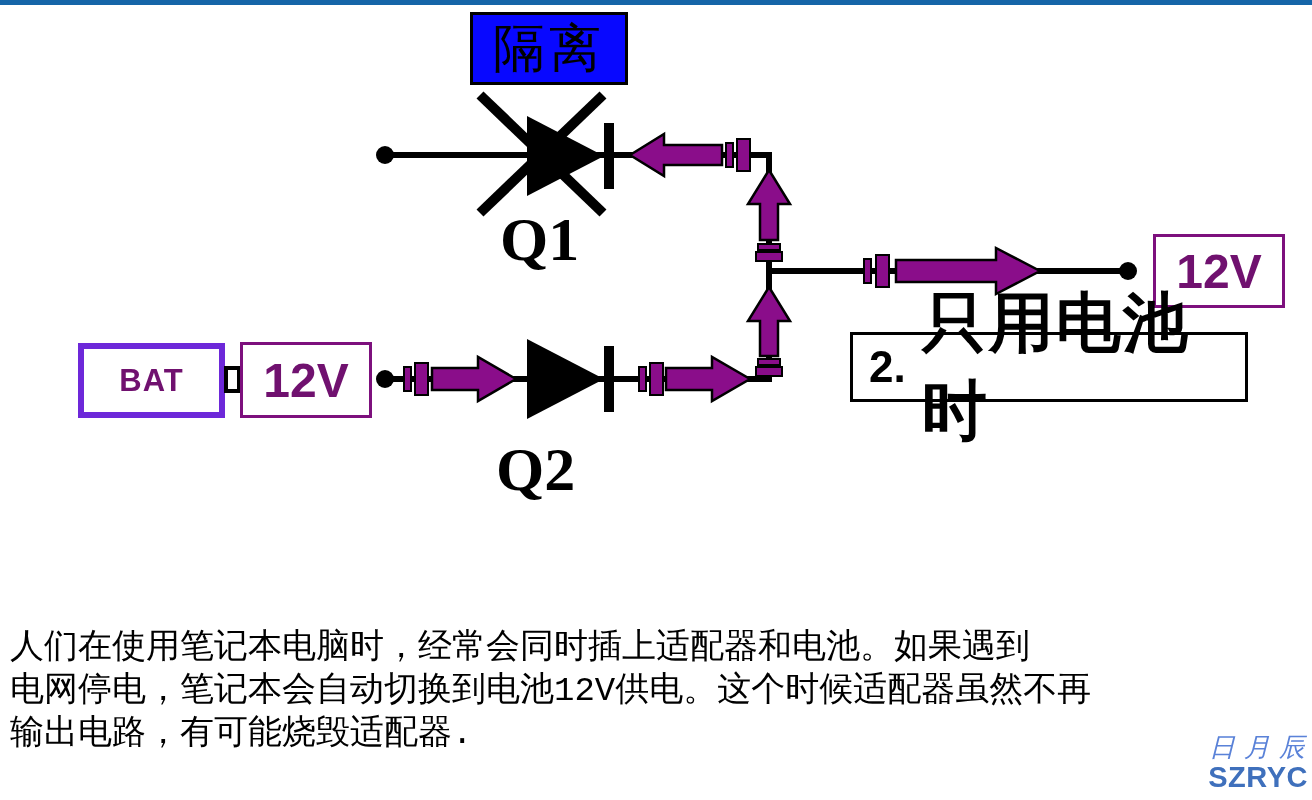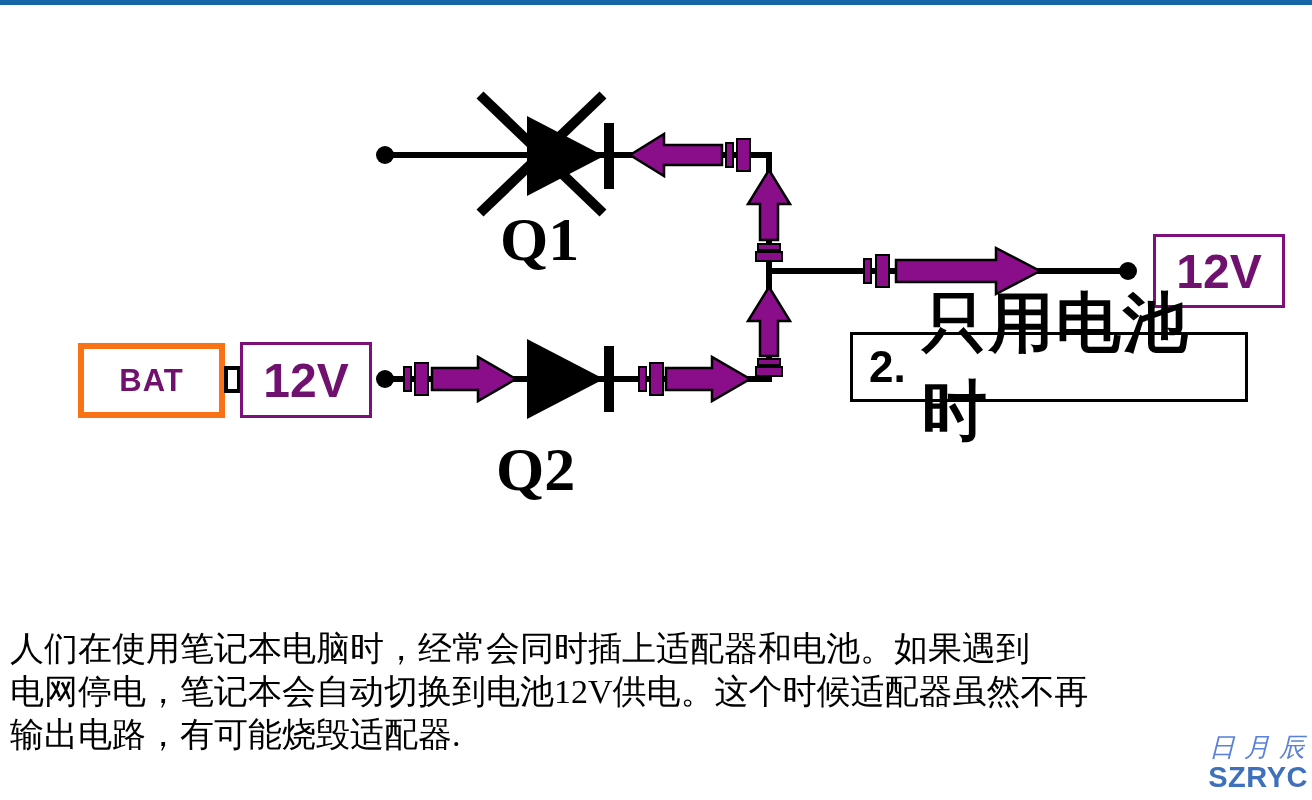--- a/index.html
+++ b/index.html
@@ -22,38 +22,38 @@
   .blk{fill:var(--wire-black);}
   .xline{stroke:var(--wire-black);stroke-width:10;}
   .ar{fill:var(--arrow-purple);stroke:#000;stroke-width:2.5;stroke-linejoin:miter;}
   .tick{fill:var(--arrow-purple);stroke:#000;stroke-width:2;}
   .isolation-box{position:absolute;left:470px;top:12px;width:158px;height:73px;
     background:var(--isolation-fill);border:3px solid #000;display:flex;align-items:center;justify-content:center;
     font-size:52px;color:#000;letter-spacing:4px;}
   .comp-label{position:absolute;font-family:Liberation Serif, serif;font-weight:bold;font-size:62px;color:#000;}
   .q1-label{left:500px;top:204px;}
   .q2-label{left:496px;top:434px;}
-  .bat-box{position:absolute;left:78px;top:343px;width:147px;height:75px;border:6px solid #f97316;background:#fff;
+  .bat-box{position:absolute;left:78px;top:343px;width:147px;height:75px;border:6px solid #6d28d9;background:#fff;
     display:flex;align-items:center;justify-content:center;
     font-family:"Liberation Sans",sans-serif;font-weight:bold;font-size:31px;color:var(--label-purple);letter-spacing:1px;}
   .bat-terminal{position:absolute;left:224px;top:366px;width:17px;height:27px;border:4px solid #000;background:#fff;}
   .v-box{position:absolute;background:#fff;border:3px solid var(--box-purple-border);
     display:flex;align-items:center;justify-content:center;
     font-family:"Liberation Sans",sans-serif;font-weight:bold;font-size:48px;color:var(--label-purple);}
   .bat-v{left:240px;top:342px;width:132px;height:76px;}
   .out-v{left:1153px;top:234px;width:132px;height:74px;}
   .mode-box{position:absolute;left:850px;top:332px;width:398px;height:70px;border:3px solid #000;background:#fff;
     display:flex;align-items:center;padding-left:16px;color:#000;}
   .mode-number{font-family:"Liberation Sans",sans-serif;font-weight:bold;font-size:44px;margin-right:16px;}
   .mode-text{font-family:"Liberation Serif",serif;font-weight:bold;font-size:65px;letter-spacing:2px;}
   .question-line{position:absolute;left:2px;top:514px;width:1300px;font-size:45px;color:#000;white-space:nowrap;}
   .question-prefix{font-weight:bold;}
   .question-highlight{color:var(--highlight-red);font-weight:bold;font-family:"Liberation Sans",sans-serif;}
   .paragraph{position:absolute;left:10px;top:627px;width:1302px;font-size:34px;line-height:43px;color:#000;}
-  .paragraph .pline{white-space:nowrap;}
+  .paragraph .pline{white-space:nowrap;font-family:Liberation Mono, monospace;}
   .logo{position:absolute;left:1190px;top:735px;width:118px;text-align:right;line-height:1;}
   .logo-cn{font-family:"Liberation Serif",serif;font-style:italic;font-size:26px;letter-spacing:9px;
     color:var(--logo-blue-cn);white-space:nowrap;margin-right:-6px;}
   .logo-en{font-family:"Liberation Sans",sans-serif;font-weight:bold;font-size:29px;color:var(--logo-blue-en);
     margin-top:2px;letter-spacing:0.5px;}
 </style>
 </head>
 <body>
 
 <div class="stage">
@@ -108,20 +108,23 @@
       <rect class="tick" x="404" y="367" width="7" height="24"></rect>
       <rect class="tick" x="415" y="363" width="13" height="32"></rect>
       <polygon class="ar" points="432,368 478,368 478,357 516,379 478,401 478,390 432,390"></polygon>
 
       <rect class="tick" x="639" y="367" width="7" height="24"></rect>
       <rect class="tick" x="650" y="363" width="13" height="32"></rect>
       <polygon class="ar" points="666,368 712,368 712,357 750,379 712,401 712,390 666,390"></polygon>
     </g>
   </svg>
 
+  <div class="isolation-box">
+    <span>隔离</span>
+  </div>
 
   <div class="comp-label q1-label">Q1</div>
   <div class="comp-label q2-label">Q2</div>
 
   <div class="bat-box">
     <span>BAT</span>
   </div>
   <div class="bat-terminal"></div>
 
   <div class="v-box bat-v">

